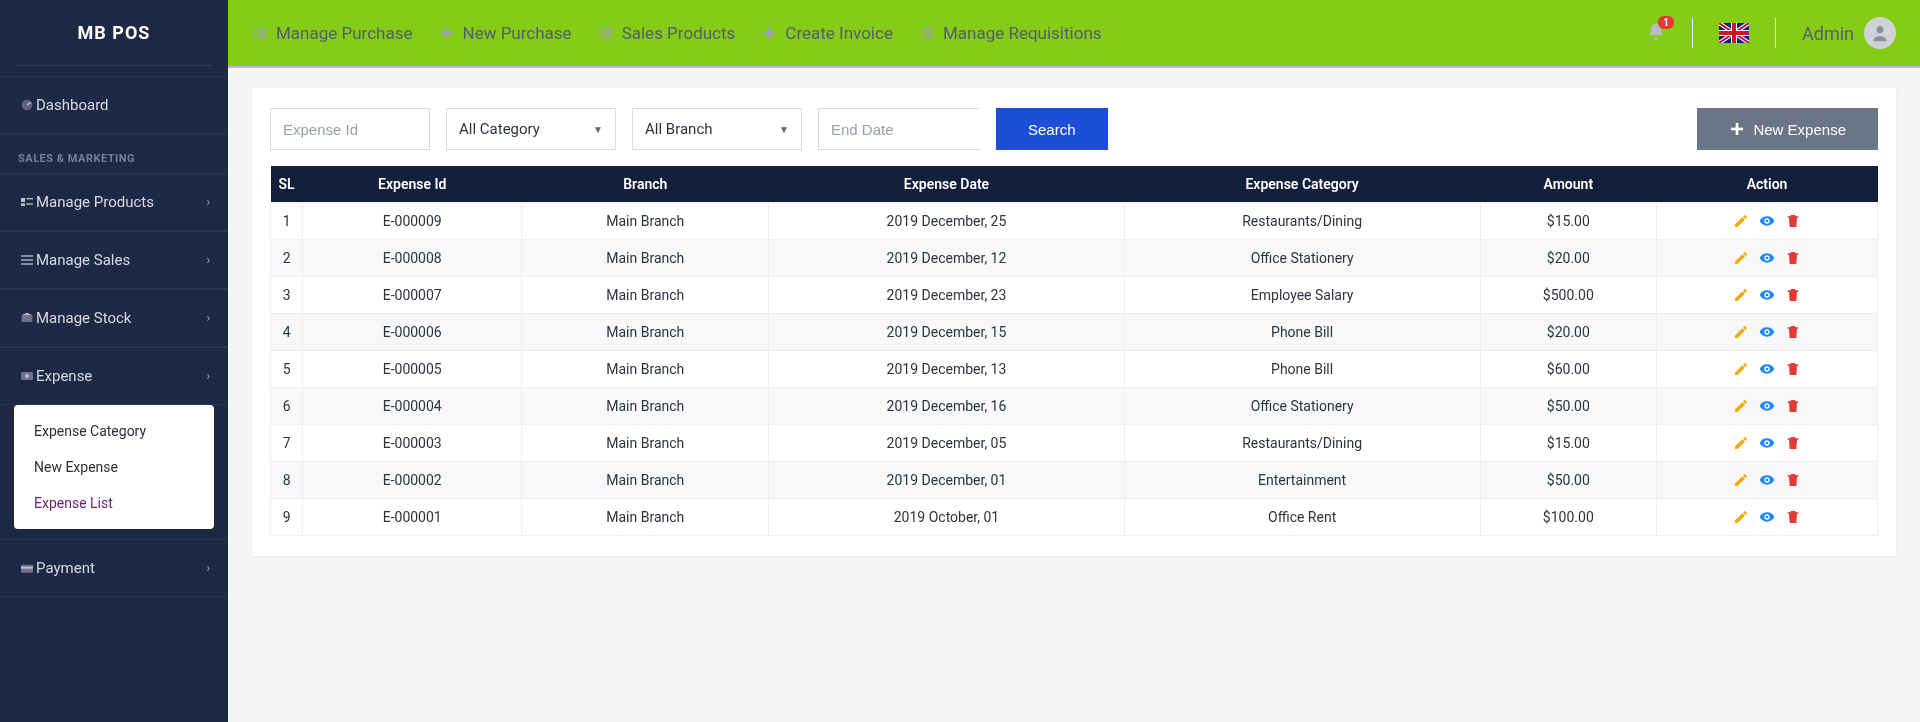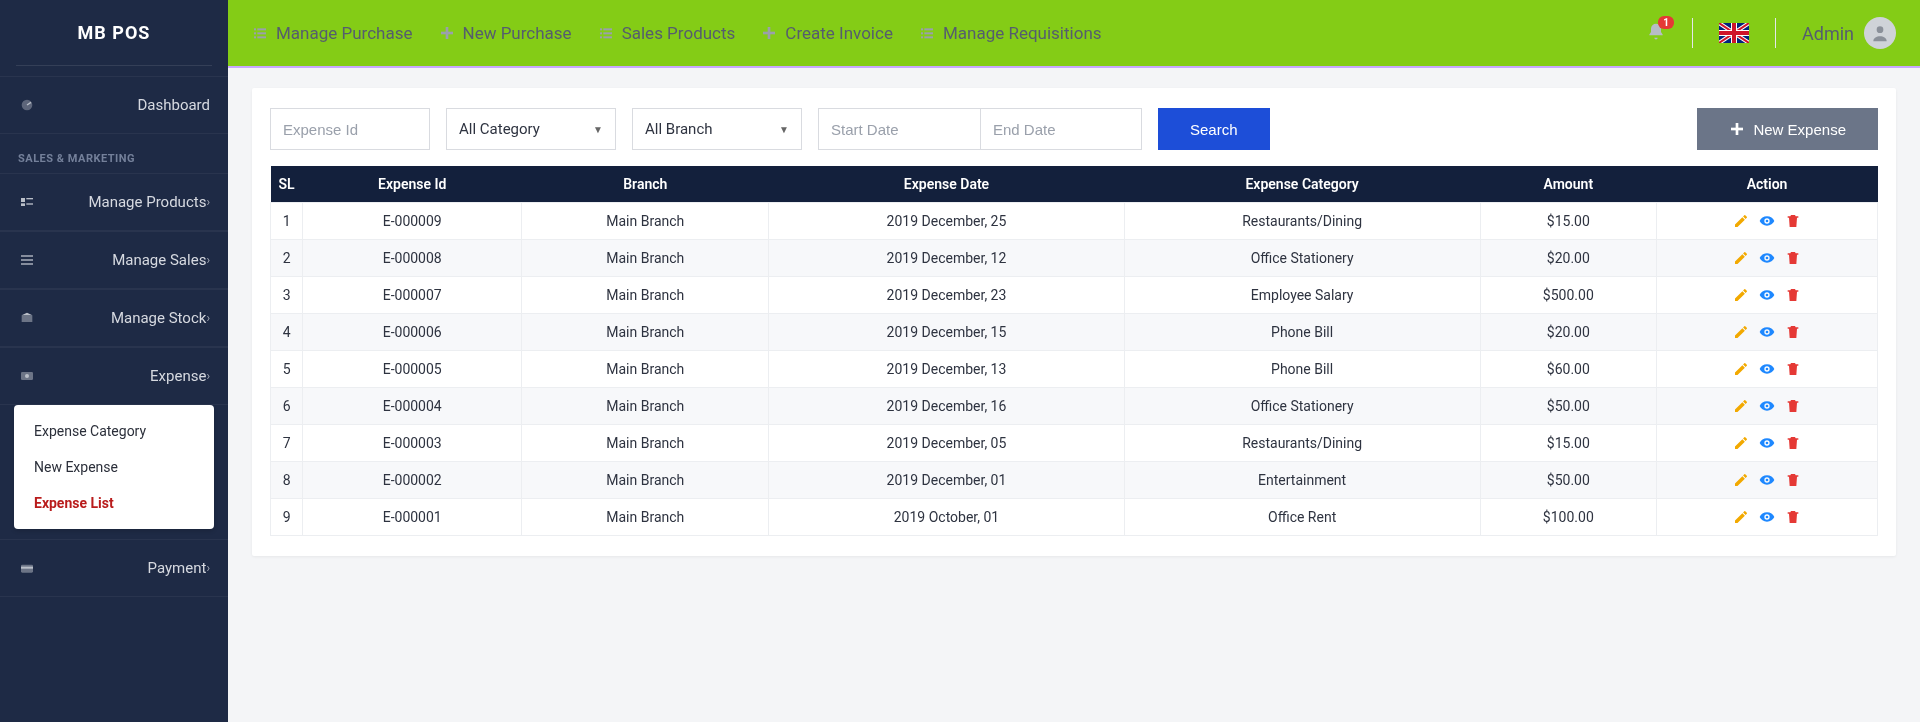--- a/index.html
+++ b/index.html
@@ -4,27 +4,27 @@
 <style>
   *{box-sizing:border-box;margin:0;padding:0;}
   body{font-family:-apple-system,BlinkMacSystemFont,"Segoe UI",Roboto,Arial,sans-serif;background:#f4f5f7;color:#333;font-size:14px;}
   .app{display:flex;min-height:100vh;}
   
   .sidebar{width:228px;background:#1e2a45;color:#cfd3dc;flex-shrink:0;}
   .brand{font-weight:700;color:#fff;font-size:18px;padding:22px 0;text-align:center;letter-spacing:1px;}
   .brand-rule{border:0;border-top:1px solid rgba(255,255,255,.1);margin:0 16px 10px;}
   .side-item{display:flex;align-items:center;height:58px;padding:0 18px;color:#d6d9e0;font-size:15px;cursor:pointer;border-top:1px solid rgba(255,255,255,0.05);border-bottom:1px solid rgba(255,255,255,0.05);}
   .side-item:first-of-type{border-top:none;}
-  .side-item .lbl{flex:1;margin-left:0;text-align:right;}
+  .side-item .lbl{flex:1;margin-left:0;}
   .side-item .chev{opacity:.7;font-size:12px;}
   .side-section{font-size:11px;font-weight:700;color:#74809a;letter-spacing:.5px;padding:18px 18px 8px;}
   .side-icon{width:18px;height:18px;display:inline-flex;align-items:center;justify-content:center;opacity:.85;}
   .expense-sub{background:#fff;margin:0 14px 10px;border-radius:4px;padding:8px 0;box-shadow:0 2px 4px rgba(0,0,0,.15);}
   .expense-sub .sub-item{padding:10px 20px;color:#2b2f3a;font-size:14px;cursor:pointer;}
-  .expense-sub .sub-item.active{font-weight:700;color:#b91c1c;}
+  .expense-sub .sub-item.active{font-weight:400;color:#701a75;}
   
   .main{flex:1;display:flex;flex-direction:column;}
   .topbar{height:68px;background:#84cc16;border-bottom:2px solid #c9a8ff;display:flex;align-items:center;padding:0 24px;gap:26px;}
   .top-link{display:flex;align-items:center;gap:8px;color:#555d6e;font-size:17px;cursor:pointer;}
   .top-link .ic{width:16px;height:16px;display:inline-flex;}
   .top-spacer{flex:1;}
   .bell-wrap{position:relative;cursor:pointer;}
   .bell-badge{position:absolute;top:-6px;right:-8px;background:#e53935;color:#fff;font-size:10px;font-weight:700;border-radius:6px;padding:1px 5px;}
   .vsep{width:1px;height:30px;background:#e5e7eb;}
   .flag{width:30px;height:20px;display:inline-block;cursor:pointer;}
@@ -242,21 +242,20 @@
           <input class="inp text" placeholder="Expense Id" style="">
           <div class="sel">
             <span>All Category</span>
             <span class="caret">▼</span>
           </div>
           <div class="sel">
             <span>All Branch</span>
             <span class="caret">▼</span>
           </div>
           <div class="date-pair">
-            <input class="inp" placeholder="Start Date" style="">
             <input class="inp" placeholder="End Date" style="">
           </div>
           <button class="btn btn-primary">Search</button>
           <div class="filter-spacer"></div>
           <button class="btn btn-secondary">
             <svg viewBox="0 0 24 24" width="16" height="16" fill="#fff">
                 <rect x="10" y="3" width="4" height="18"></rect>
                 <rect x="3" y="10" width="18" height="4"></rect>
               </svg>
             <span>New Expense</span>

